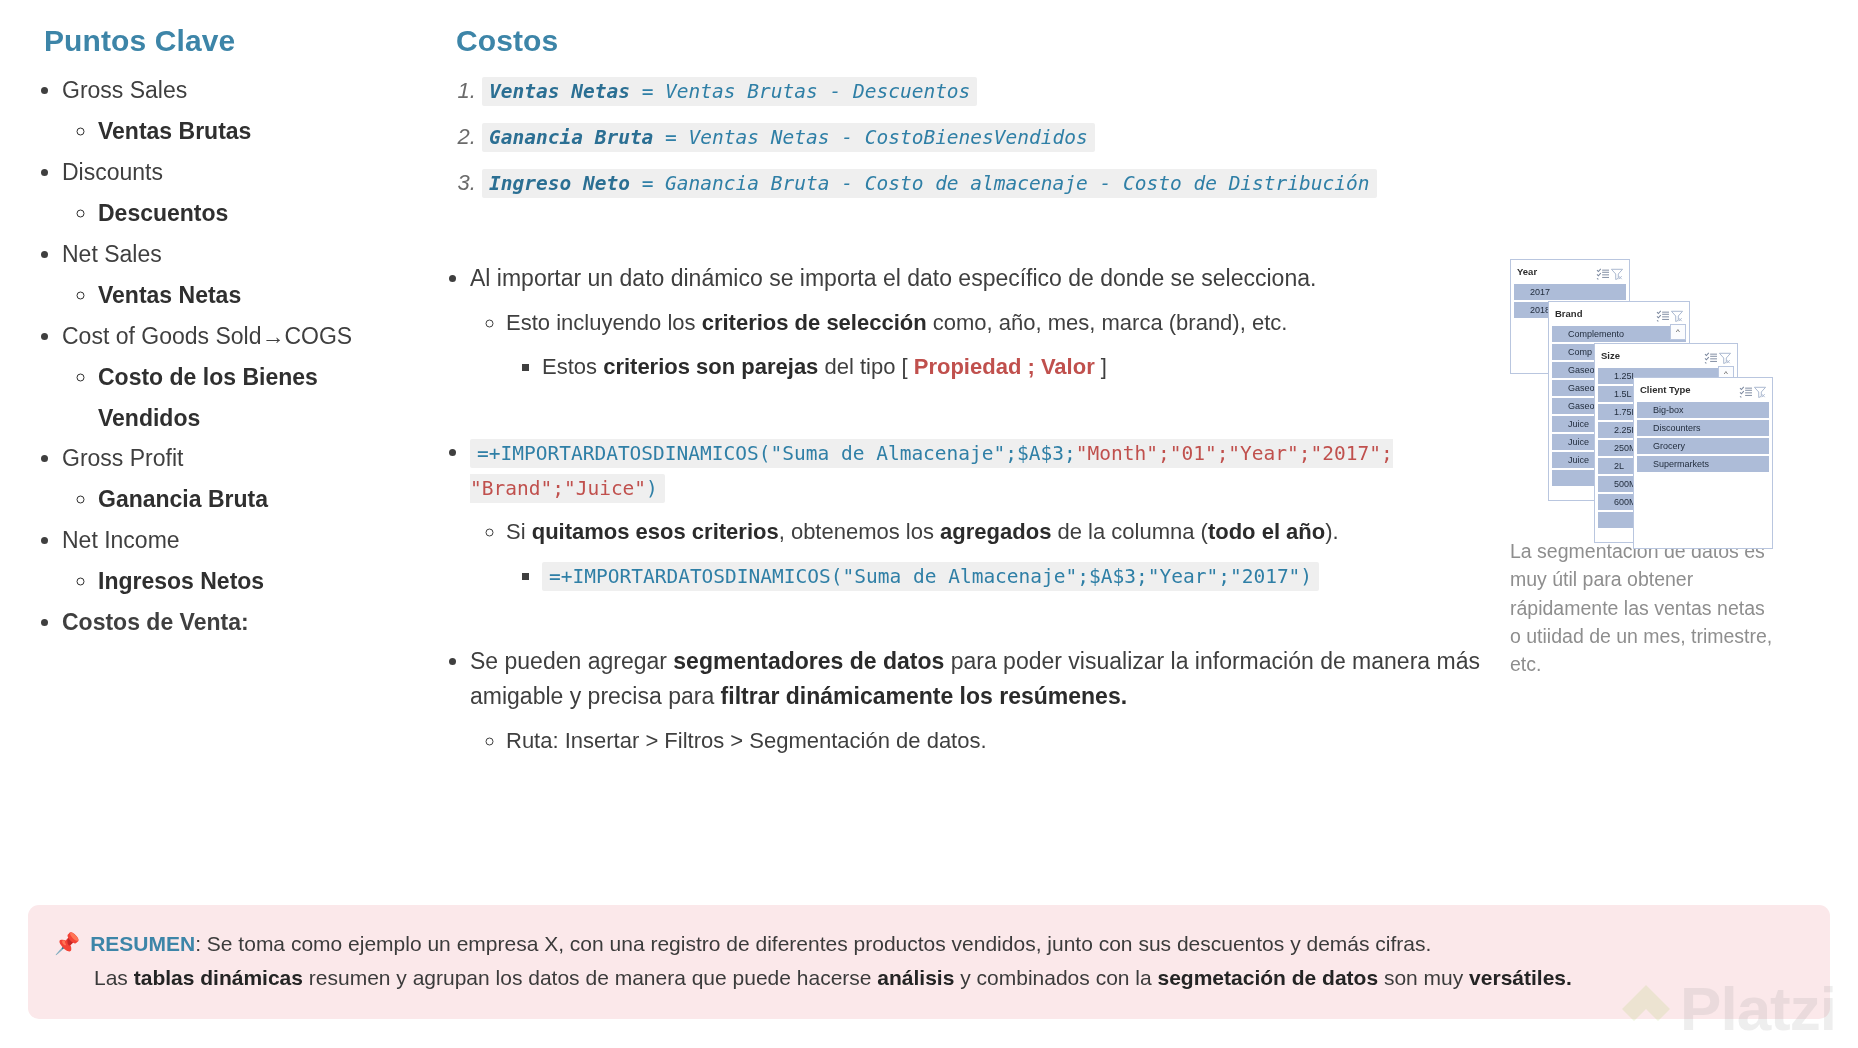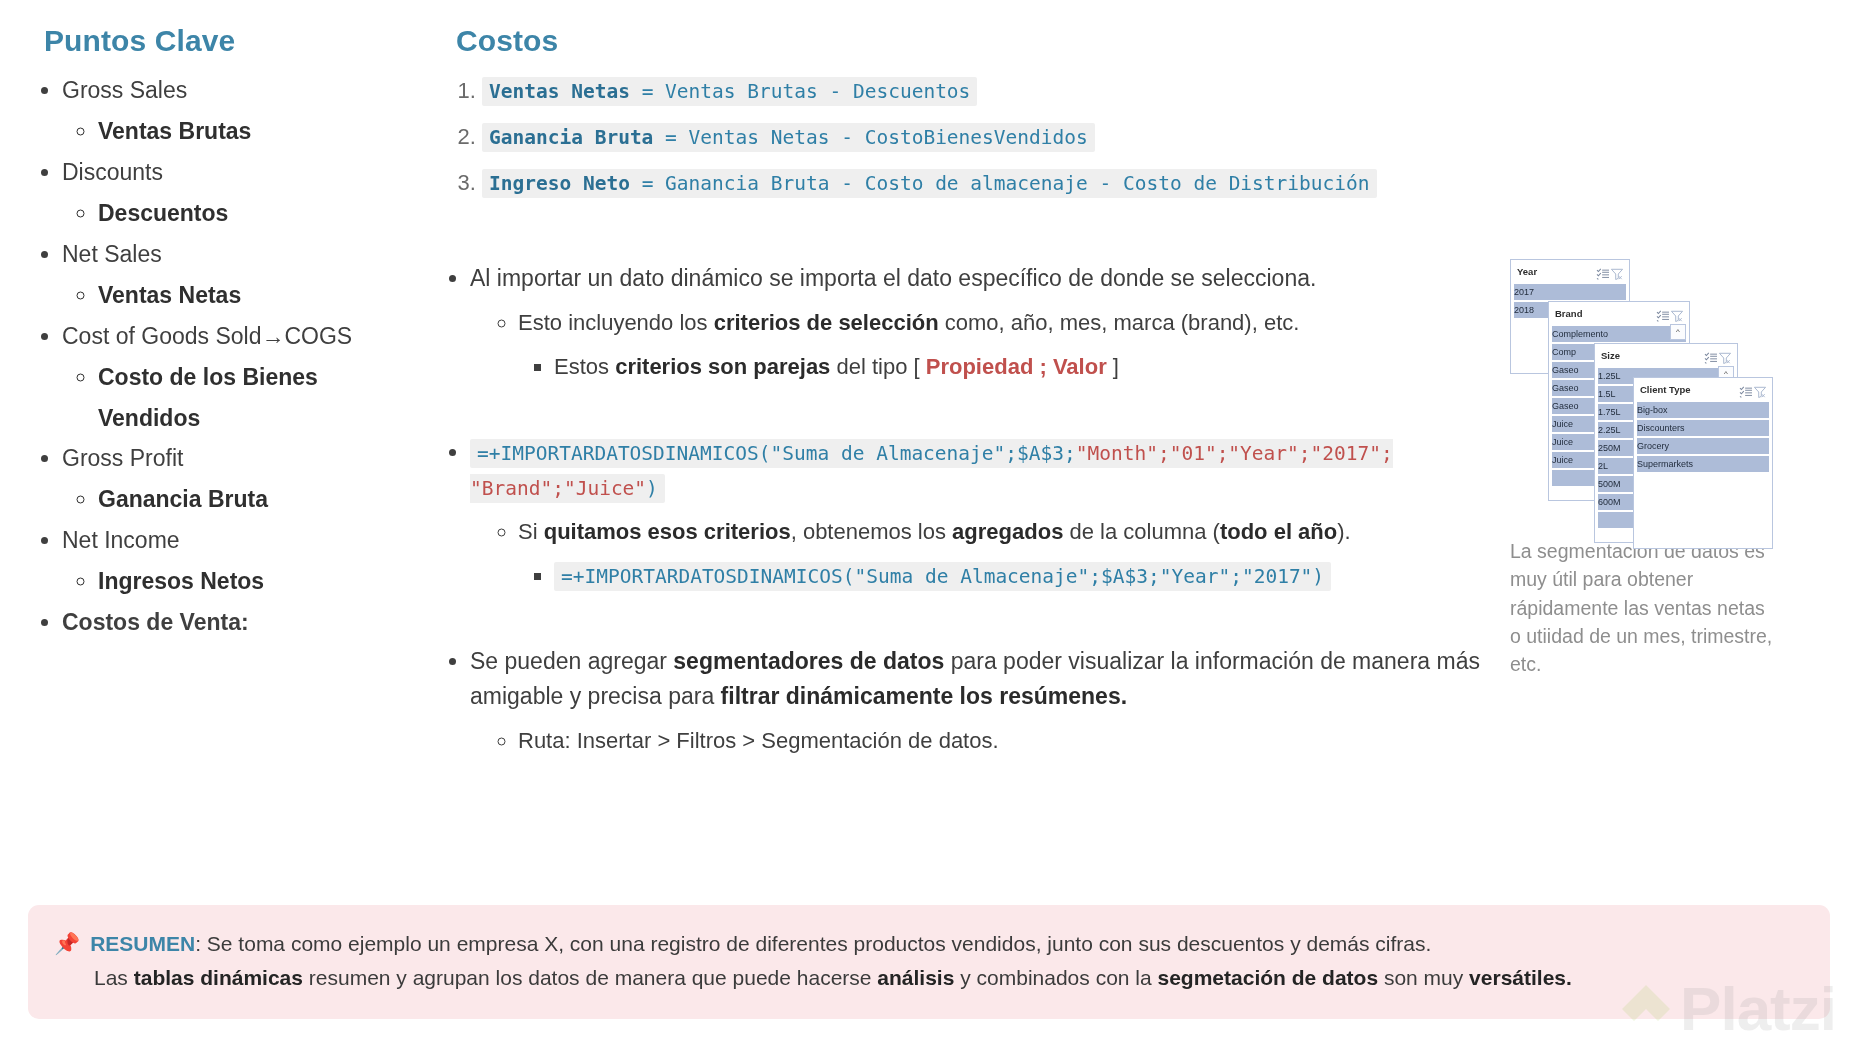--- a/index.html
+++ b/index.html
@@ -83,20 +83,21 @@
     color: #2f2f2f;
   }
   ul.lvl2 > li.regular { font-weight: 400; }
   li.bold-top { font-weight: 700; }
 
   
   ol.numbered {
     margin: 4px 0 0 0;
     padding-left: 42px;
     list-style: decimal;
+    font-style: italic;
   }
   ol.numbered > li {
     font-size: 22px;
     line-height: 1.9;
     color: #6b6b6b;
     margin-bottom: 4px;
   }
   code.mono {
     font-family: "DejaVu Sans Mono", "Liberation Mono", monospace;
     background: #efefef;
@@ -123,21 +124,20 @@
   }
   ul.notes ul.n2 {
     list-style: circle;
     margin: 10px 0 0 0;
     padding-left: 36px;
   }
   ul.notes ul.n2 > li {
     font-size: 22px;
     line-height: 1.52;
     margin-bottom: 10px;
-    margin-left: 12px;
   }
   ul.notes ul.n3 {
     list-style: square;
     margin: 10px 0 0 0;
     padding-left: 36px;
   }
   ul.notes ul.n3 > li {
     font-size: 22px;
     line-height: 1.52;
   }
@@ -172,21 +172,21 @@
     flex: 1;
     white-space: nowrap;
     overflow: hidden;
   }
   .slicer-icon { width: 14px; height: 12px; opacity: .8; }
   .slicer-body { padding: 2px 3px 3px 3px; }
   .slicer-item {
     background: #adbcd8;
     color: #1f2a3a;
     font-size: 9px;
-    padding: 2px 0;
+    padding: 2px 16px;
     margin-bottom: 2px;
     white-space: nowrap;
     overflow: hidden;
     height: 12px;
     line-height: 12px;
   }
   .slicer-item.blank { color: transparent; }
   .scroll-btn {
     position: absolute;
     right: 3px;

